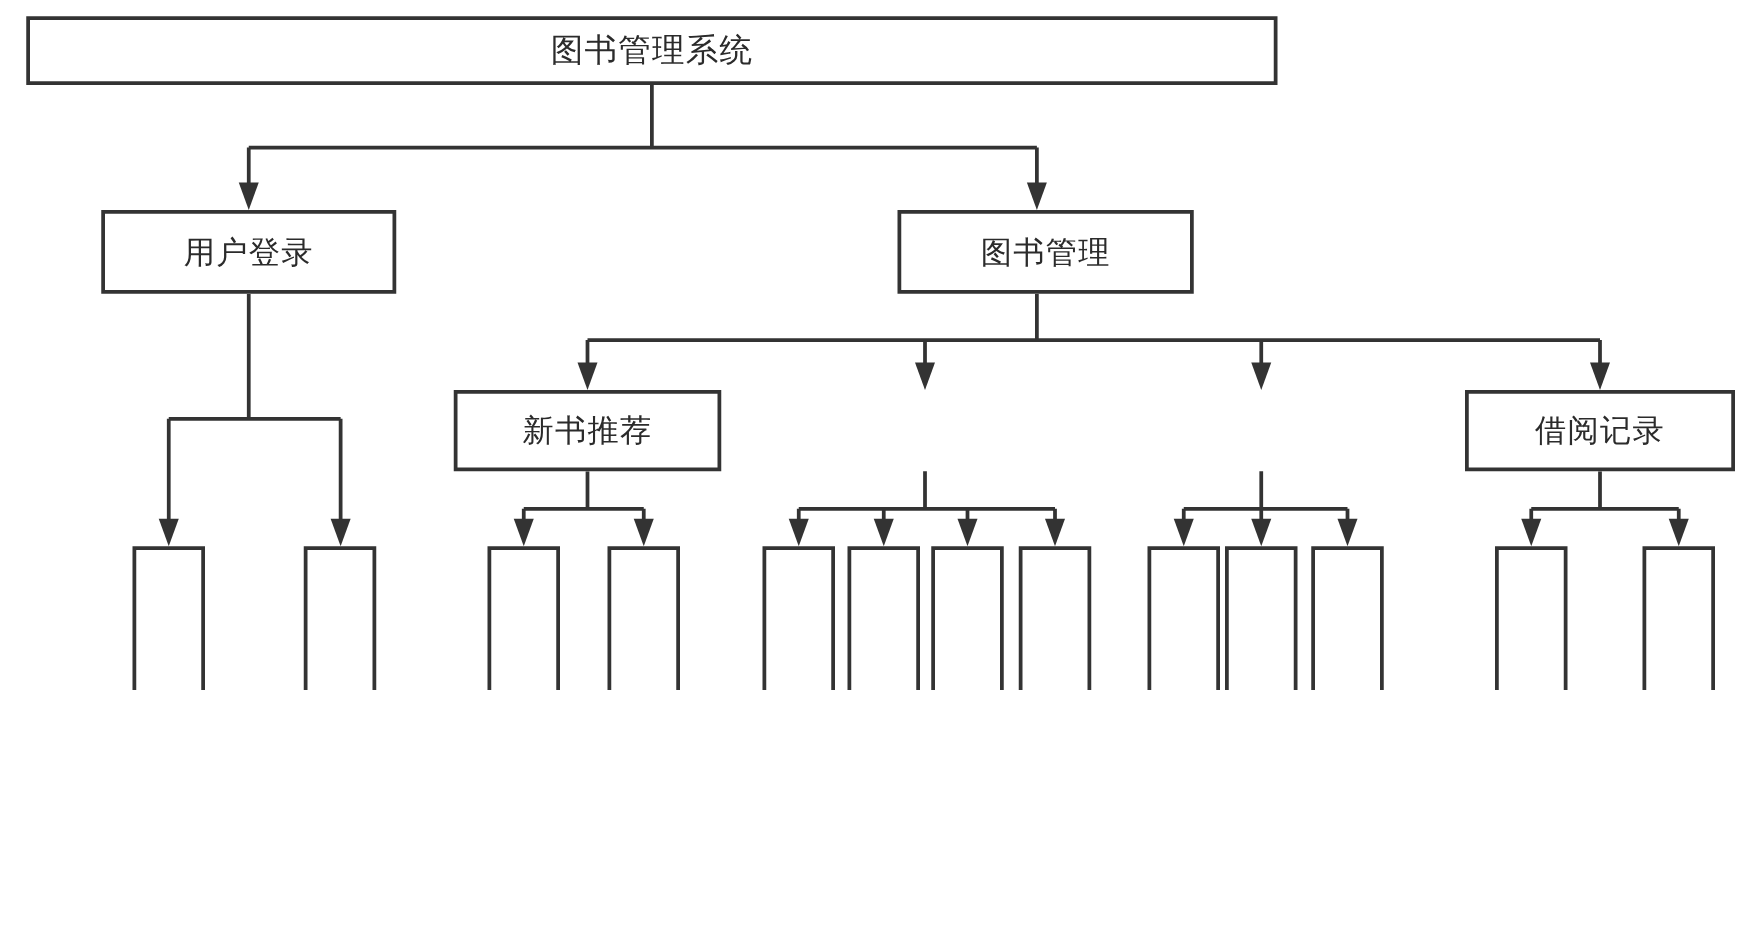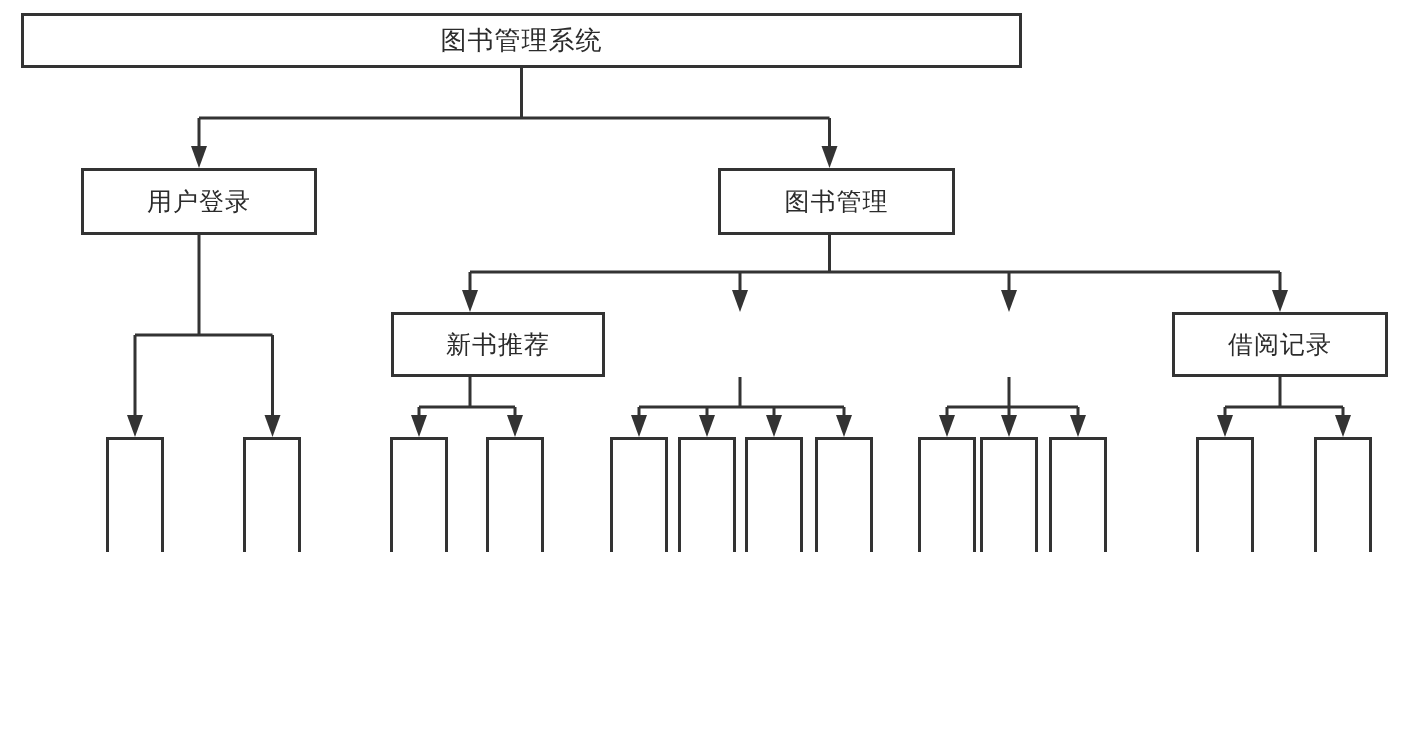--- a/index.html
+++ b/index.html
@@ -85,21 +85,21 @@
       <polygon points="1217,415 1233,415 1225,437"></polygon>
       <polygon points="1335,415 1351,415 1343,437"></polygon>
     </g>
   </svg>
 
   <div class="box hbox root" style="left:21px;top:13px;width:1001px;height:55px;">图书管理系统</div>
 
   <div class="box hbox" style="left:81px;top:168px;width:236px;height:67px;">用户登录</div>
   <div class="box hbox" style="left:718px;top:168px;width:237px;height:67px;">图书管理</div>
 
-  <div class="box hbox" style="left:363px;top:312px;width:214px;height:65px;margin-left:28px;">新书推荐</div>
+  <div class="box hbox" style="left:363px;top:312px;width:214px;height:65px;">新书推荐</div>
   <div class="box hbox" style="left:1172px;top:312px;width:216px;height:65px;">借阅记录</div>
 
   <div class="box vbox" style="left:106px;">
     <span>用户登录</span>
   </div>
   <div class="box vbox" style="left:243px;">
     <span>注销登录</span>
   </div>
 
   <div class="box vbox" style="left:390px;">

